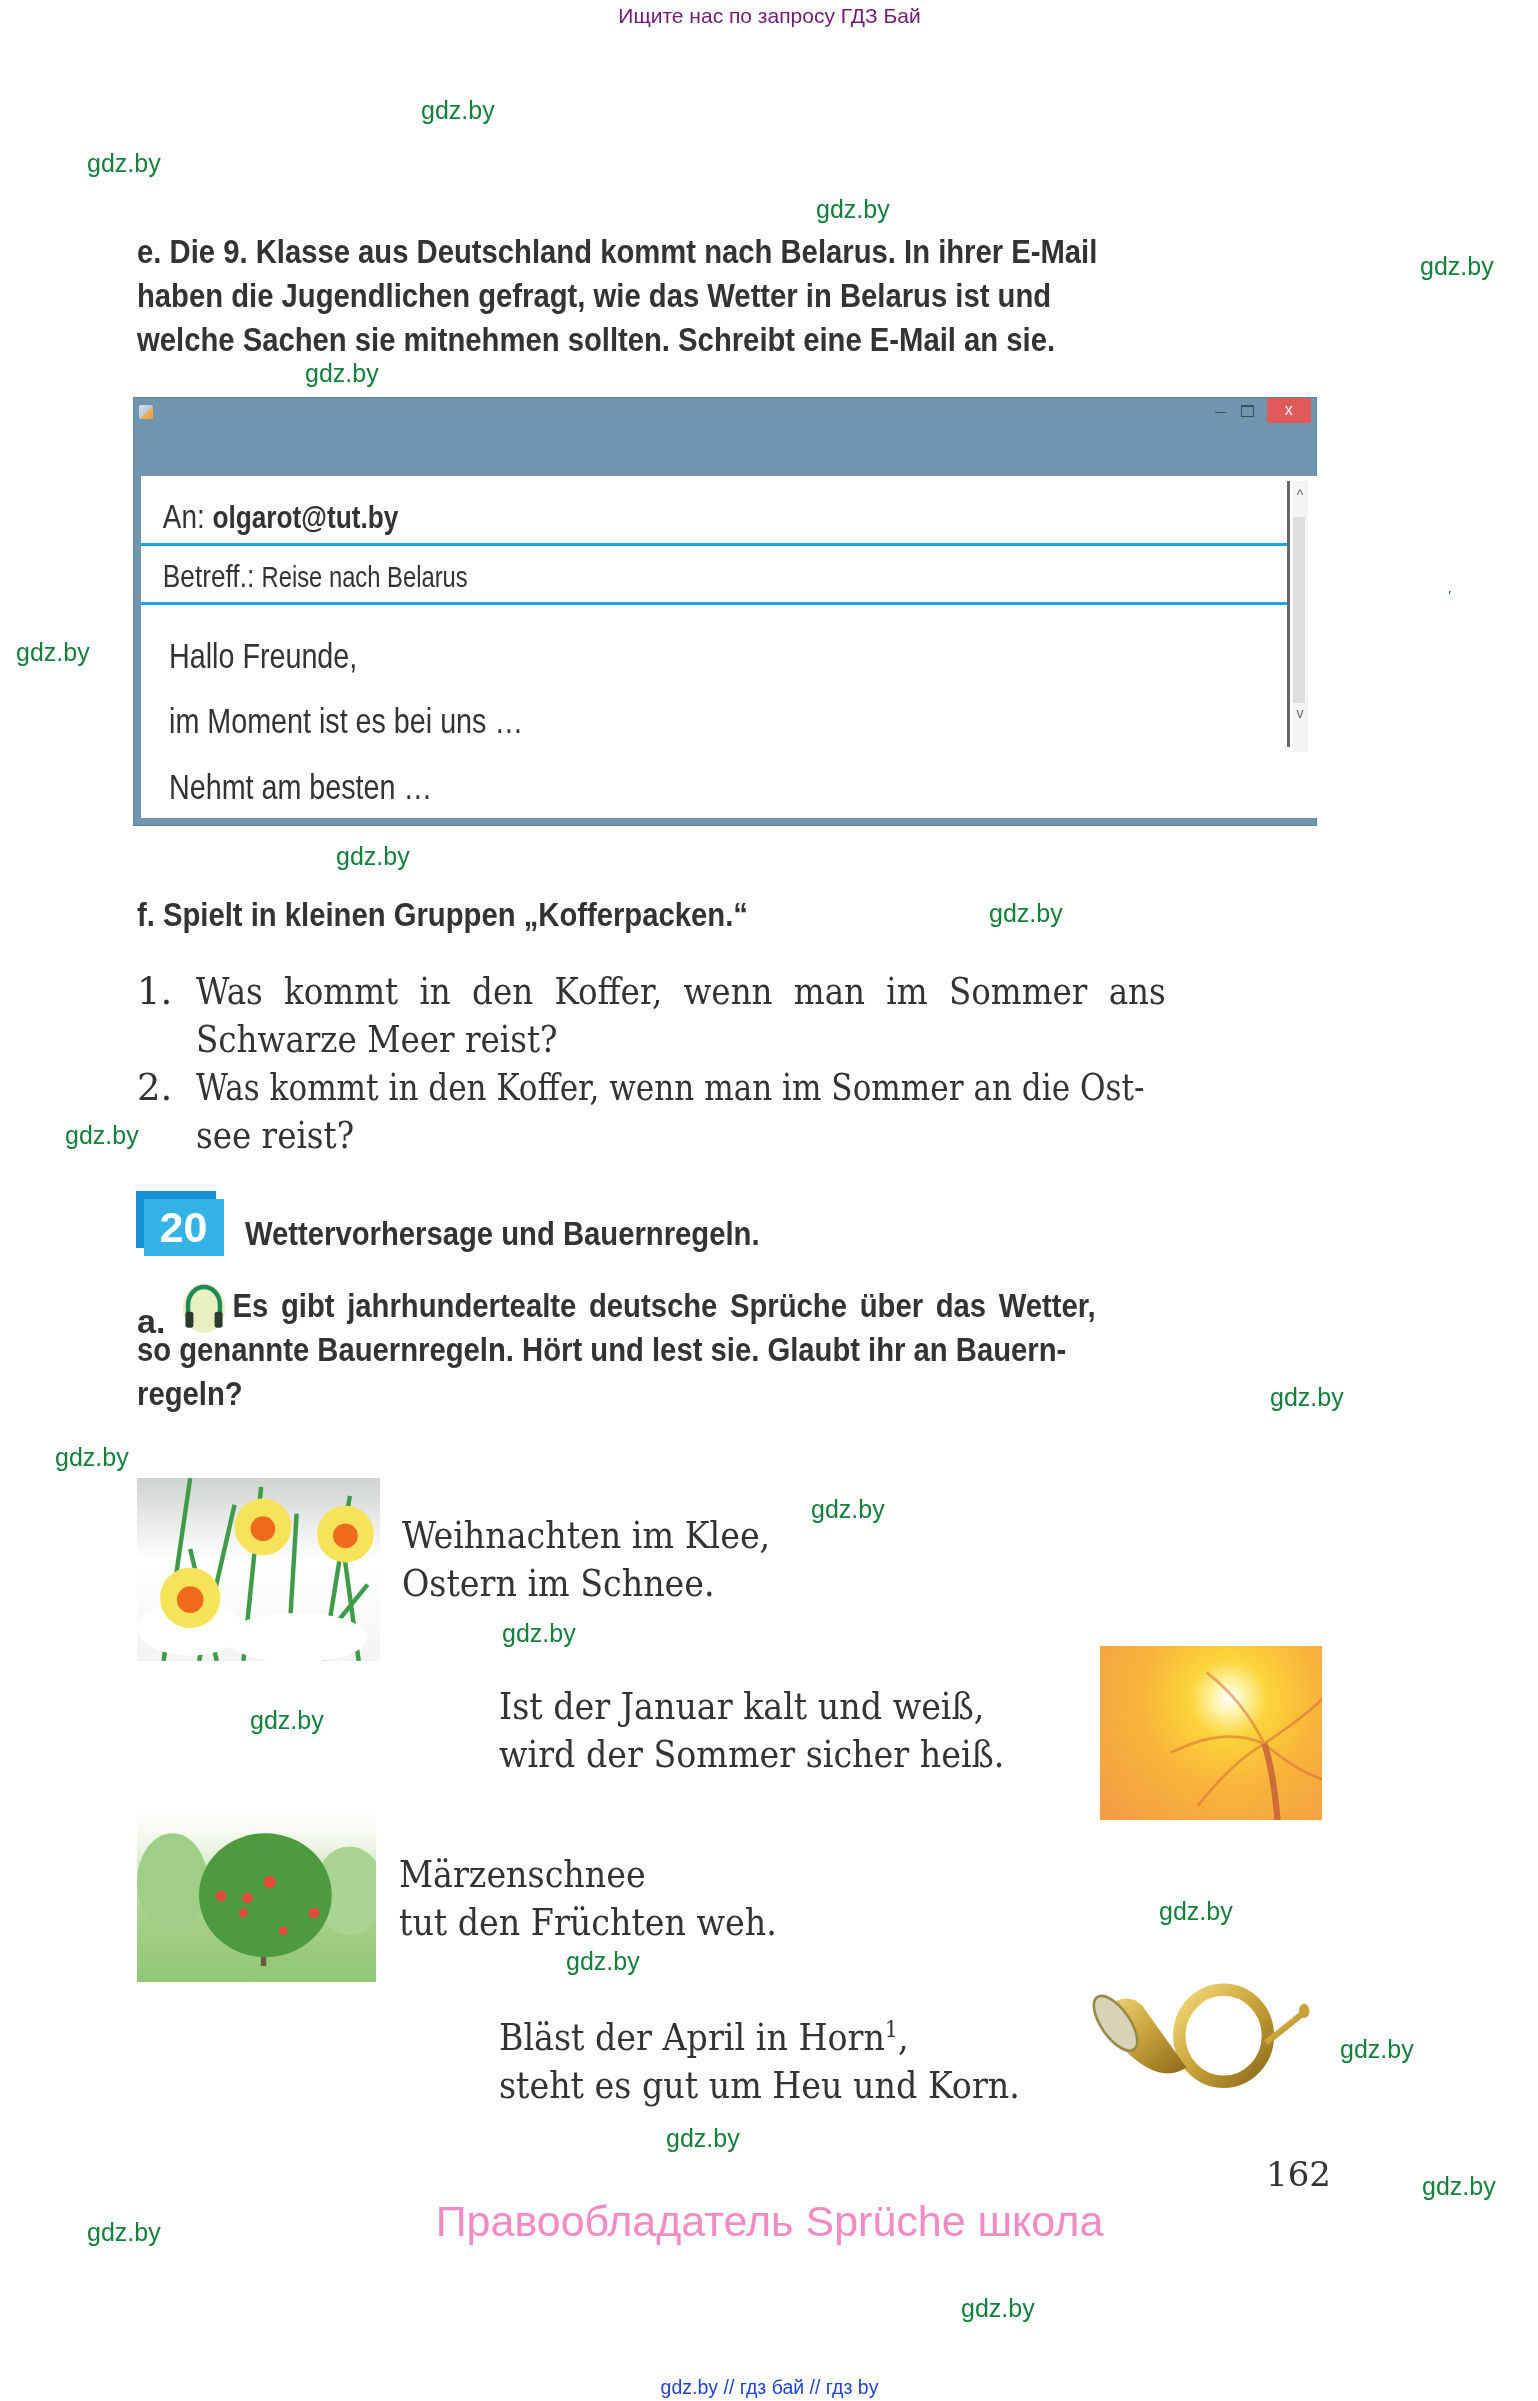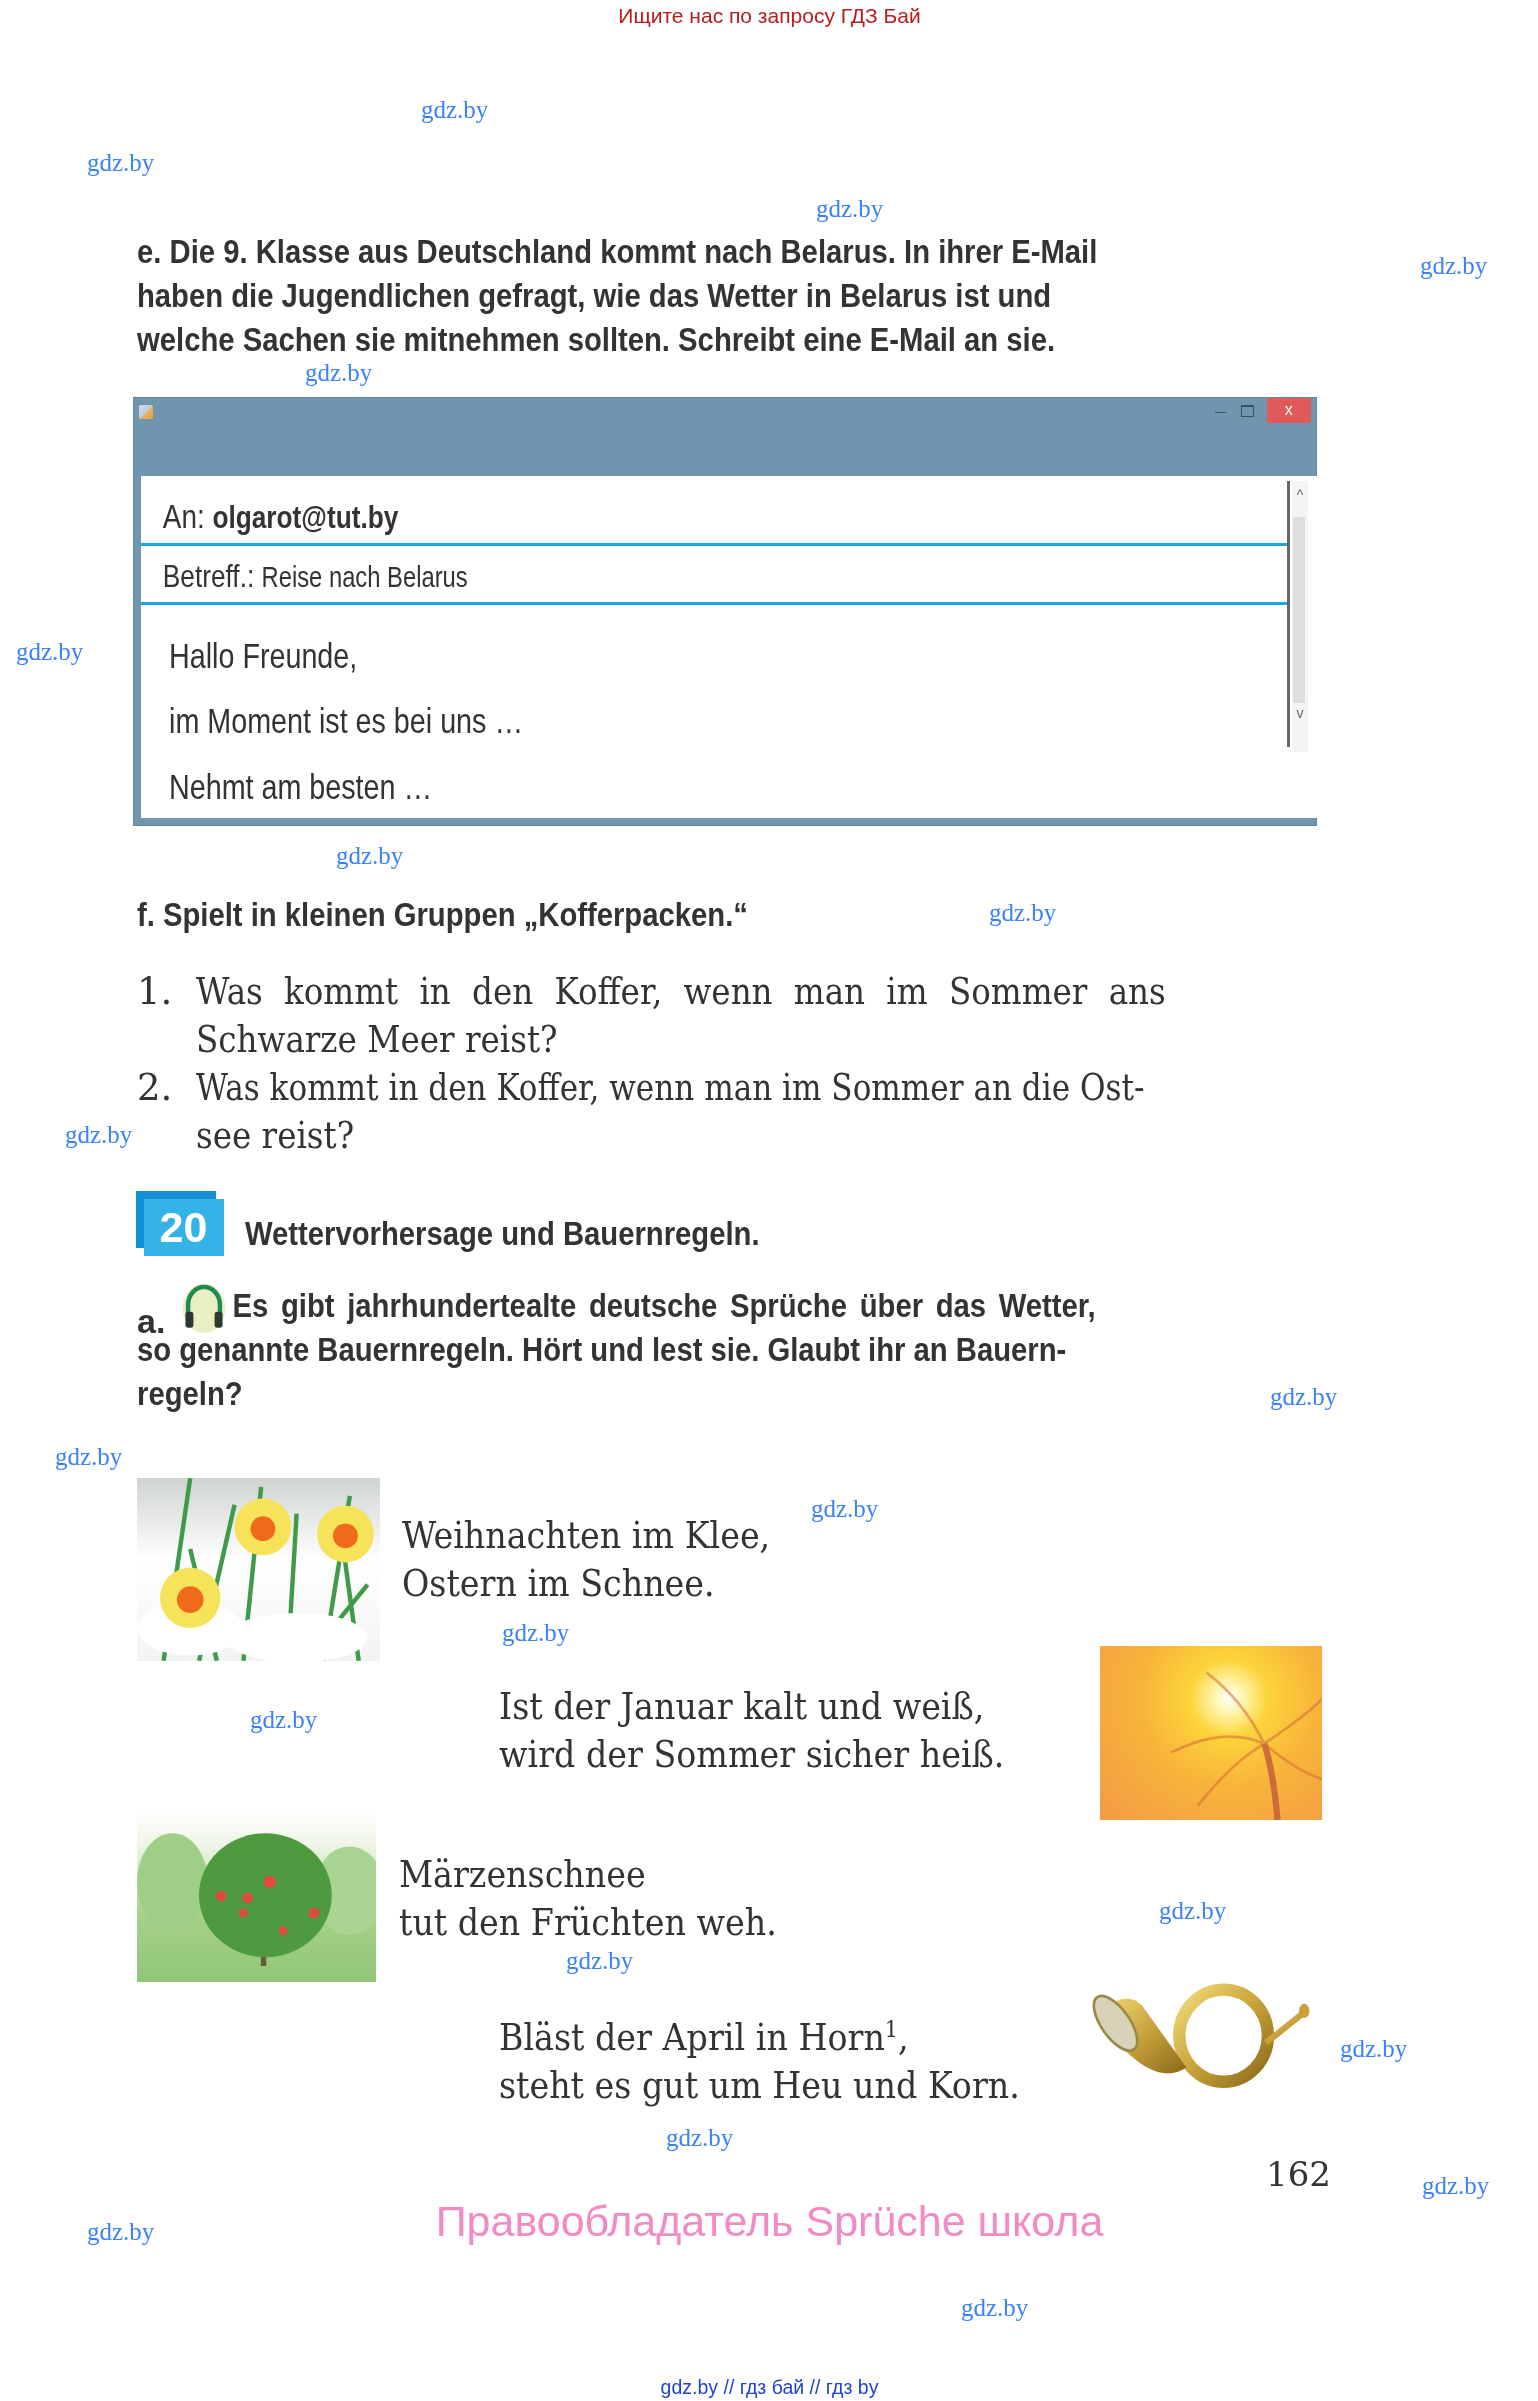--- a/index.html
+++ b/index.html
@@ -1,19 +1,19 @@
 <!DOCTYPE html>
 <html style="font-size:14px"><head>
 <meta charset="utf-8">
 <style>
   html, body { margin: 0; padding: 0; background: #ffffff; }
   body { width: 1539px; height: 2401px; position: relative; overflow: hidden; font-family: "Liberation Sans", sans-serif; color: #333333; }
   .abs { position: absolute; }
-  .wm { position: absolute; font-family: Liberation Serif, serif; font-size: 25px; color: #3b82f6; white-space: nowrap; }
-  .top-banner { position: absolute; top: 3.5px; left: 0; width: 1539px; text-align: center; color: #b91c1c; font-size: 21px; }
+  .wm { position: absolute; font-family: Liberation Sans, sans-serif; font-size: 25px; color: #15803d; white-space: nowrap; }
+  .top-banner { position: absolute; top: 3.5px; left: 0; width: 1539px; text-align: center; color: #701a75; font-size: 21px; }
   .task { position: absolute; font-family: "Liberation Sans", sans-serif; font-weight: bold; color: #333; font-size: 34px; line-height: 44px; }
   .serif { font-family: "DejaVu Serif", "Liberation Serif", serif; color: #333; }
 
   
   .win { position: absolute; left: 133px; top: 397px; width: 1184px; height: 429px; background: #6f96ae; border: 0.9px solid #5f86a0; box-sizing: border-box; }
   .win-titlebar { position: absolute; left: 0; top: 0; width: 100%; height: 28px; }
   .win-appicon { position: absolute; left: 5.3px; top: 7px; width: 14px; height: 14px; background: linear-gradient(135deg,#cfe0ee 0%,#bcd 50%,#f0b060 51%,#e8a040 100%); border-radius: 1.8px; }
   .win-min { position: absolute; right: 90px; top: 10.6px; width: 10.6px; height: 3.5px; border-bottom: 1.8px solid #3d4f5c; }
   .win-max { position: absolute; right: 62px; top: 7px; width: 10.6px; height: 8.9px; border: 1.8px solid #3d4f5c; border-top-width: 2.7px; }
   .win-close { position: absolute; right: 5.3px; top: 0; width: 44px; height: 25px; background: #e05a5a; color: #fff; font-size: 16px; text-align: center; line-height: 23px; }

